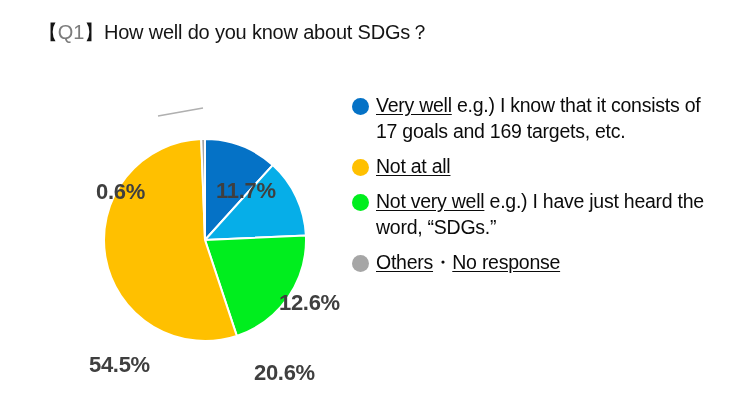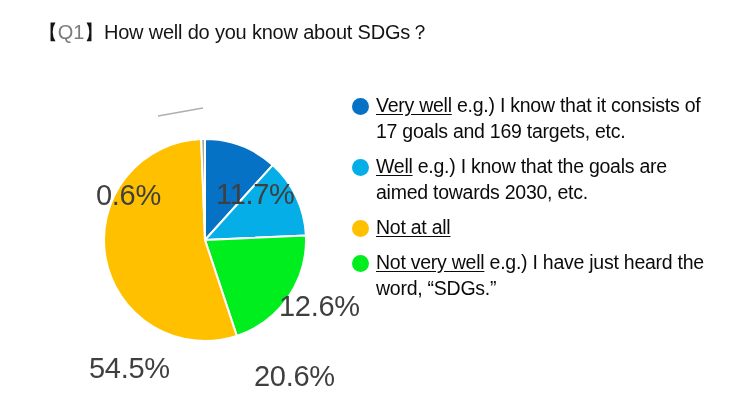--- a/index.html
+++ b/index.html
@@ -47,22 +47,22 @@
     height: 300px;
   }
   #pie-svg {
     position: absolute;
     left: 0;
     top: 0;
   }
 
   .pie-label {
     position: absolute;
-    font-size: 29px;
-    font-weight: normal;
+    font-size: 22px;
+    font-weight: bold;
     color: #3f3f3f;
     white-space: nowrap;
     letter-spacing: -0.3px;
   }
   #label-p0 { left: 156px; top: 93px; }   
   #label-p1 { left: 219px; top: 205px; }  
   #label-p2 { left: 194px; top: 275px; }  
   #label-p3 { left: 29px;  top: 267px; }  
   #label-p4 { left: 36px;  top: 94px; color:#3f3f3f; }   
 
@@ -128,29 +128,29 @@
   <span class="pie-label" id="label-p4">0.6%</span>
 </div>
 
 <div id="legend">
 
   <div class="legend-item">
     <span class="legend-bullet" style="background:#0572C6"></span>
     <span class="legend-text"><span class="u">Very well</span><span> e.g.) I know that it consists of 17 goals and 169 targets, etc.</span></span>
   </div>
 
-  <div class="legend-item">
-    <span class="legend-bullet" style="background:#06AEE8"></span>
-    <span class="legend-text"><span class="u">Well</span><span> e.g.) I know that the goals are aimed towards 2030, etc.</span></span>
-  </div>
 
   <div class="legend-item">
     <span class="legend-bullet" style="background:#FFC000"></span>
     <span class="legend-text"><span class="u">Not at all</span></span>
   </div>
 
   <div class="legend-item">
     <span class="legend-bullet" style="background:#00EE1E"></span>
     <span class="legend-text"><span class="u">Not very well</span><span> e.g.) I have just heard the word, “SDGs.”</span></span>
   </div>
 
+  <div class="legend-item">
+    <span class="legend-bullet" style="background:#A6A6A6"></span>
+    <span class="legend-text"><span class="u">Others</span><span class="sep">・</span><span class="u">No response</span></span>
+  </div>
 
 </div>
 
 </body></html>

